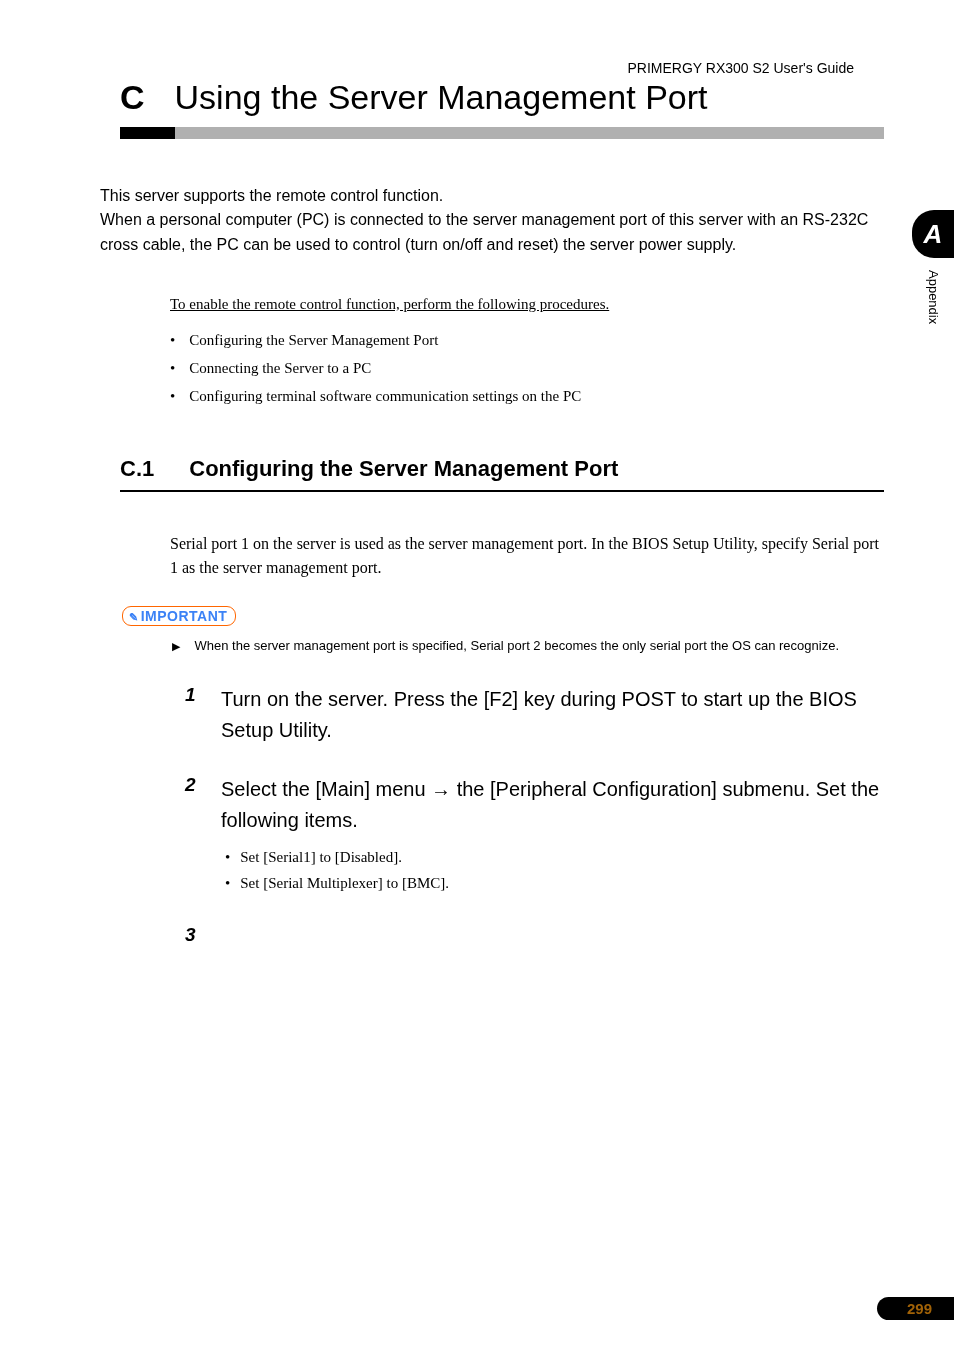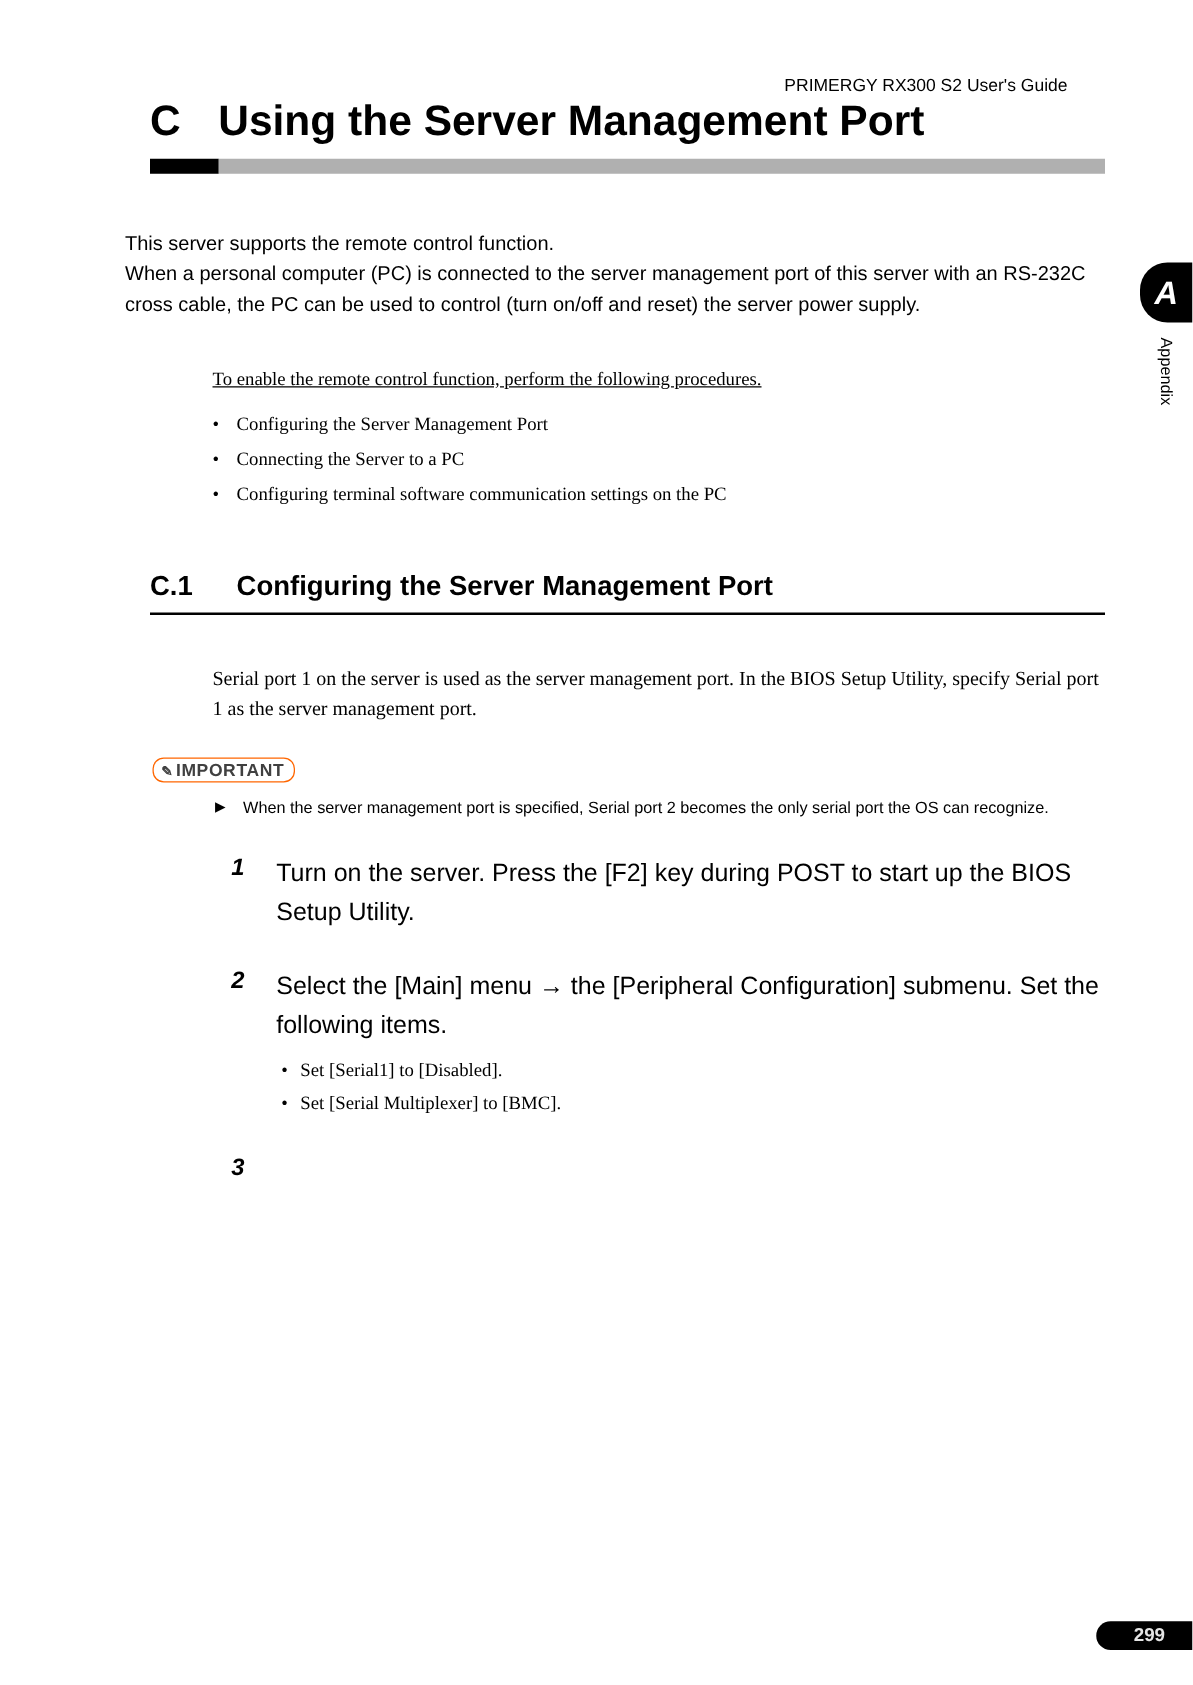--- a/index.html
+++ b/index.html
@@ -31,21 +31,21 @@
     }
     .chapter-letter {
       font-size: 34px;
       font-weight: 900;
       font-family: Arial Black, Arial, sans-serif;
       margin-right: 30px;
       margin-top: 2px;
     }
     .chapter-text {
       font-size: 34px;
-      font-weight: 700;
+      font-weight: 400;
       font-family: Arial Black, Arial, sans-serif;
       line-height: 1.25;
     }
     .title-bar {
       display: flex;
       align-items: center;
       margin-left: 50px;
       margin-bottom: 45px;
     }
     .black-block {
@@ -113,21 +113,21 @@
       line-height: 1.55;
       margin-bottom: 25px;
       margin-top: 40px;
     }
     .important-wrap {
       margin-left: 52px;
       margin-bottom: 28px;
     }
     .important-label {
       display: inline-block;
-      color: #404040;
+      color: #3b82f6;
       font-weight: bold;
       font-size: 14px;
       border: 1px solid #ff6600;
       border-radius: 9px;
       padding: 1px 8px 1px 6px;
       letter-spacing: 0.5px;
       margin-bottom: 6px;
     }
     .important-icon {
       font-size: 11px;
@@ -200,21 +200,21 @@
       right: 13px;
       top: 270px;
       writing-mode: vertical-rl;
       font-size: 13px;
     }
     .footer {
       position: absolute;
       bottom: 28px;
       right: 0;
       background: #000;
-      color: #e5e5e5;
+      color: #a16207;
       border-radius: 14px 0 0 14px;
       padding: 3px 22px 3px 30px;
       font-size: 15px;
       font-weight: bold;
     }
   </style>
 </head>
 <body>
 
 <div class="page">

